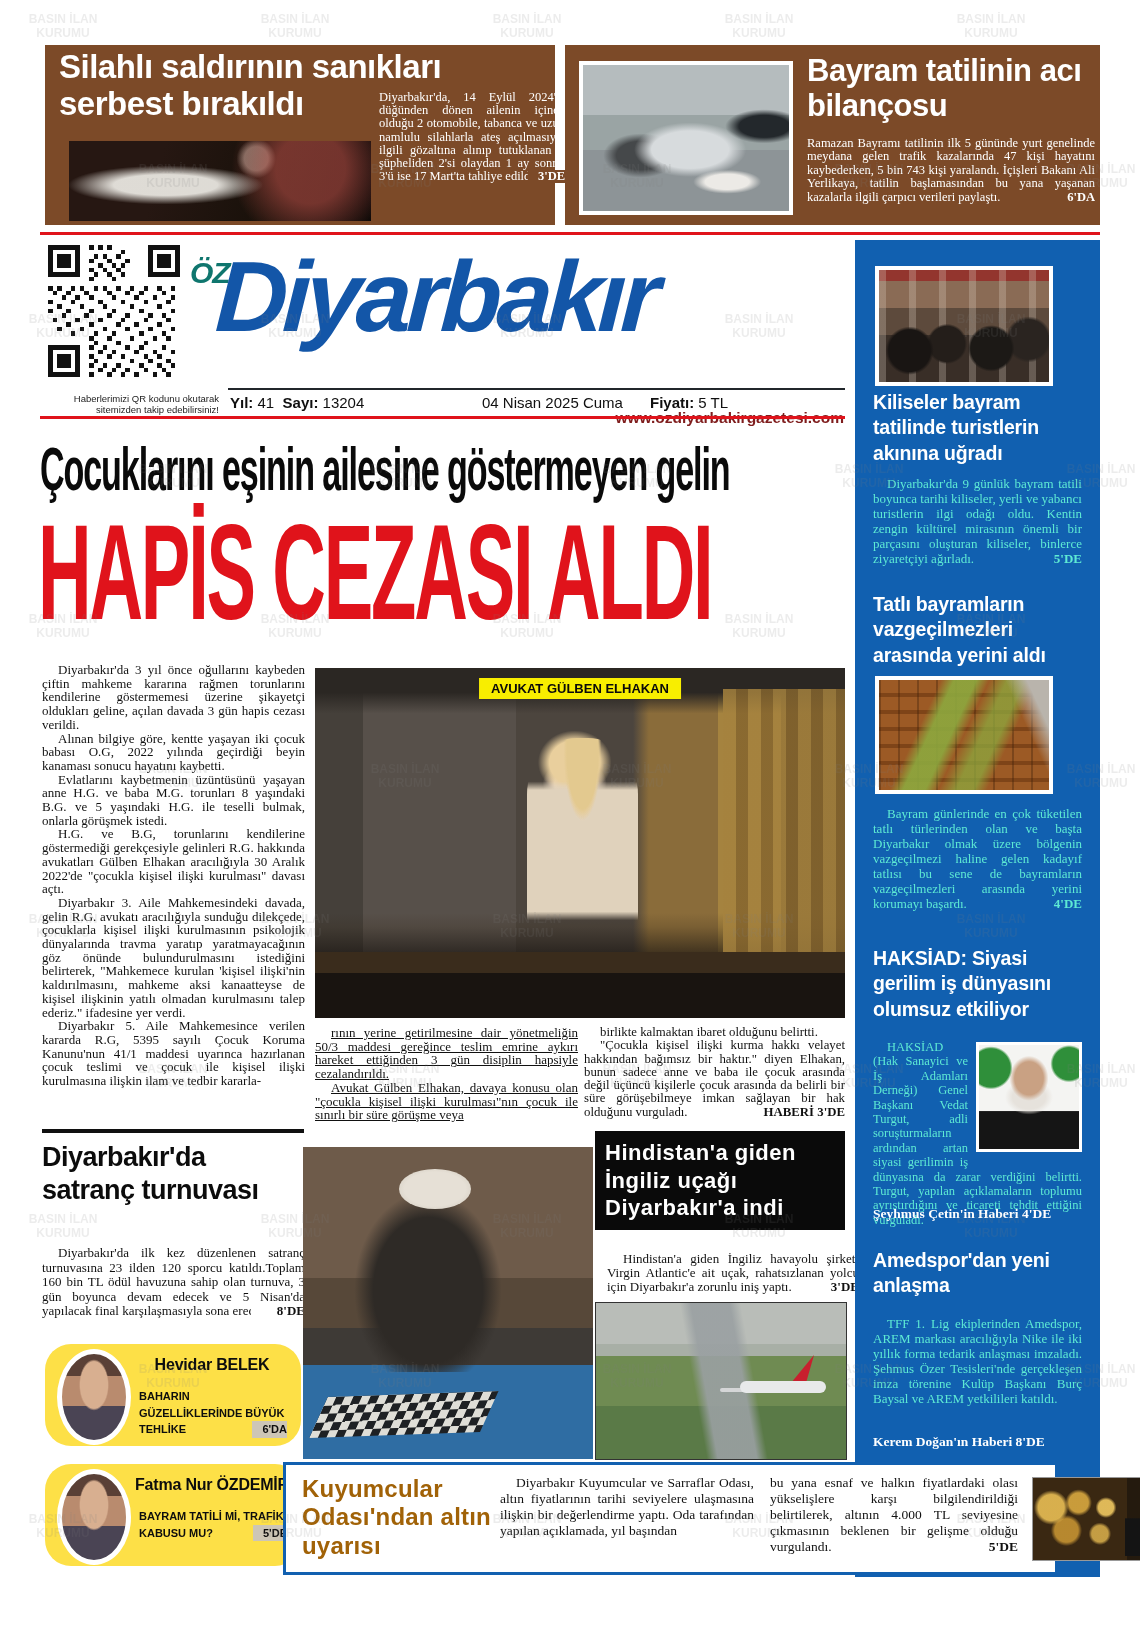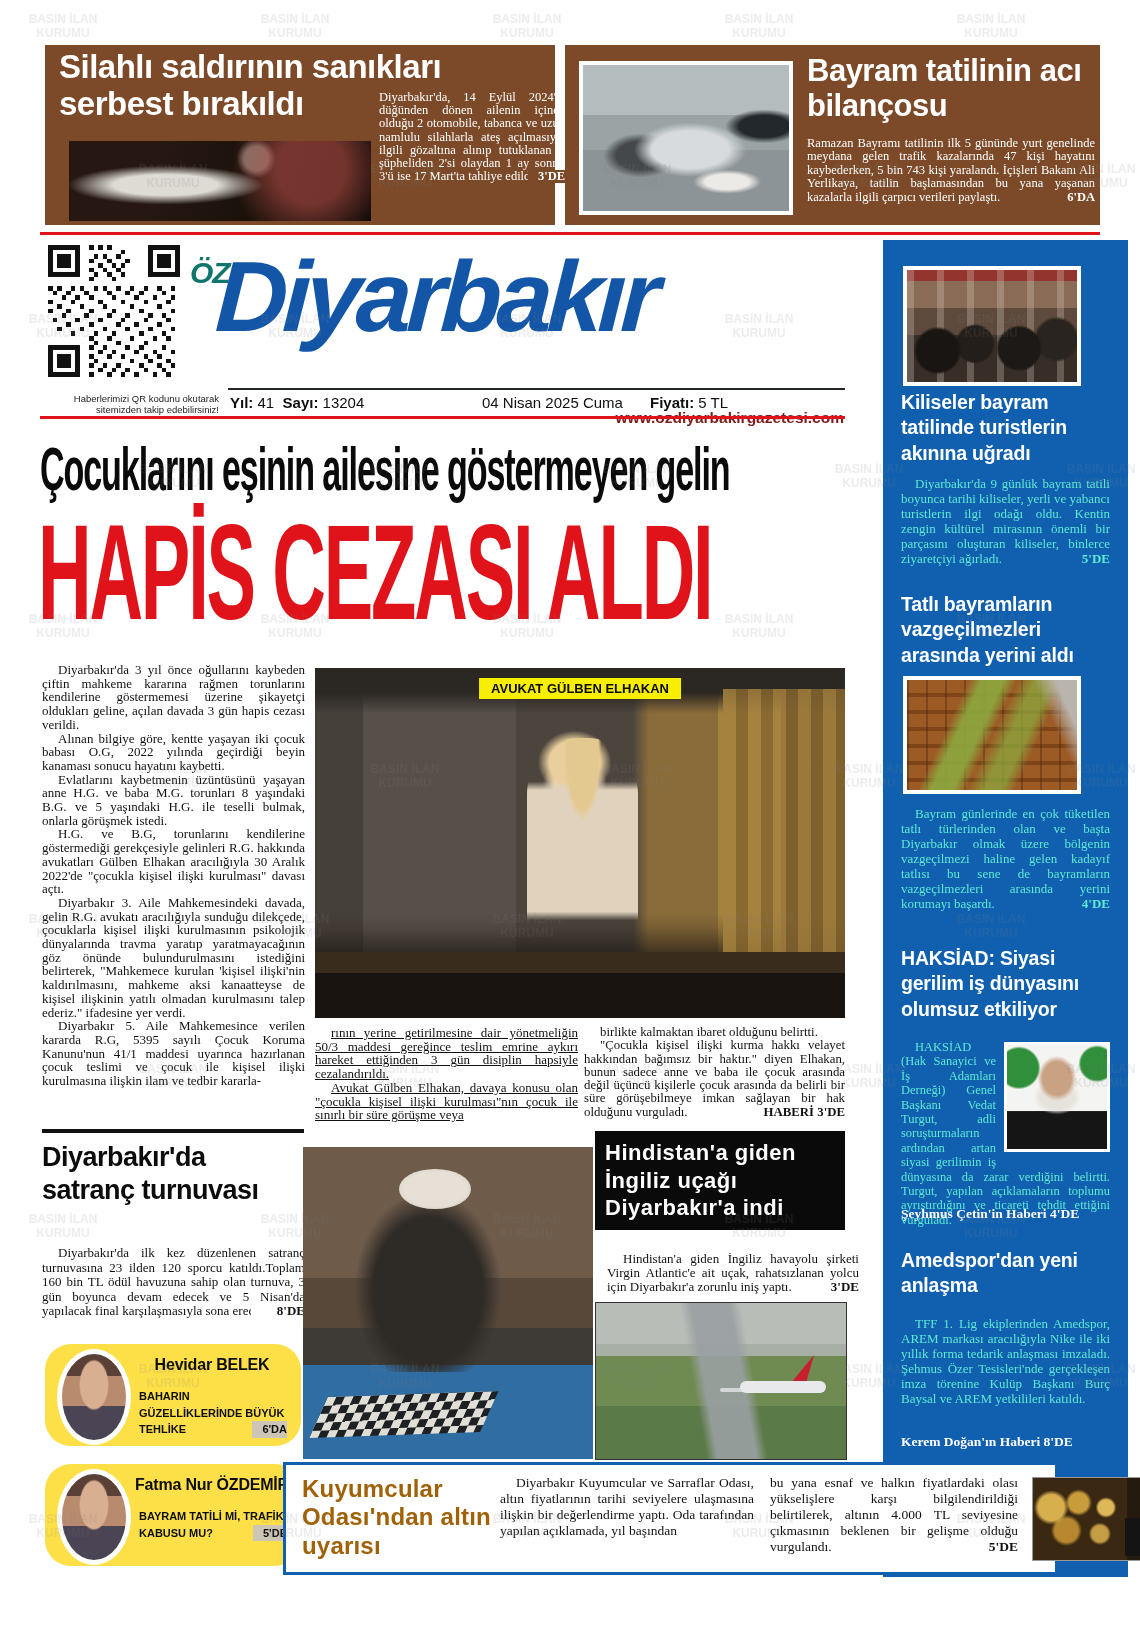--- a/index.html
+++ b/index.html
@@ -86,21 +86,21 @@
   .col2{left:315px;top:1026px;width:263px;text-decoration:underline;}
   .col3{left:584px;top:1026px;width:261px;font-size:12.8px;line-height:13.3px;}
   .bodytext{position:relative;}
   .pref{position:absolute;right:0;bottom:0;font-weight:700;padding-left:10px;}
   .pref-white{background:#fff;}
   .pref-brown{background:#7c4a28;}
   .pref-blue{background:#1160b0;}
   .pref-beige{background:#cdc6b6;}
 
   
-  .sidebar{position:absolute;left:855px;top:240px;width:245px;height:1337px;background:#1160b0;z-index:1;margin-left:28px;}
+  .sidebar{position:absolute;left:855px;top:240px;width:245px;height:1337px;background:#1160b0;z-index:1;}
   .sb-photo{position:absolute;left:20px;width:170px;border:4px solid #fff;}
   .sb-photo-church{top:26px;height:112px;
     background:
       radial-gradient(circle at 18% 72%, #191513 0 13%, rgba(25,21,19,0) 15%),
       radial-gradient(circle at 40% 66%, #241e1a 0 14%, rgba(36,30,26,0) 16%),
       radial-gradient(circle at 66% 70%, #1c1916 0 15%, rgba(28,25,22,0) 17%),
       radial-gradient(circle at 88% 62%, #2a2420 0 12%, rgba(42,36,32,0) 14%),
       repeating-linear-gradient(90deg, rgba(223,211,198,.28) 0 7px, rgba(0,0,0,0) 7px 30px),
       linear-gradient(#93352e 0 10%,#8a6b55 10% 34%,#5d4a3c 34% 58%,#392e27 58% 100%);}
   .sb-photo-baklava{top:436px;height:110px;

